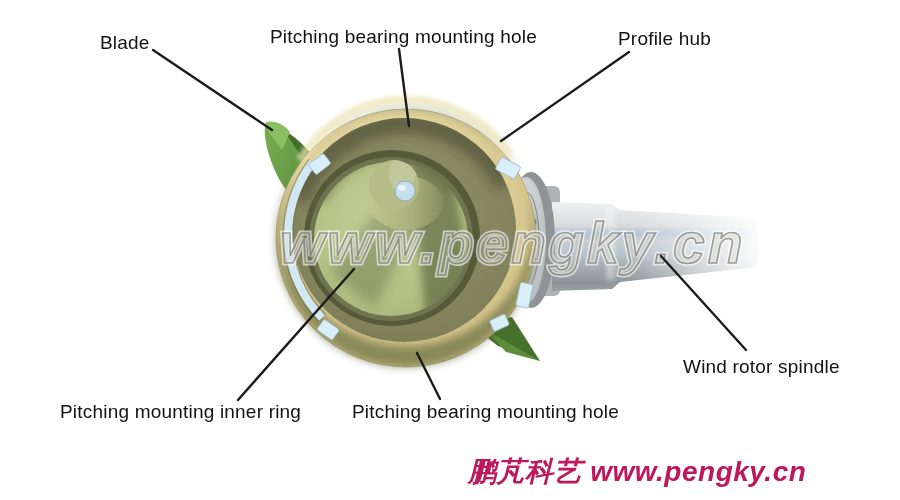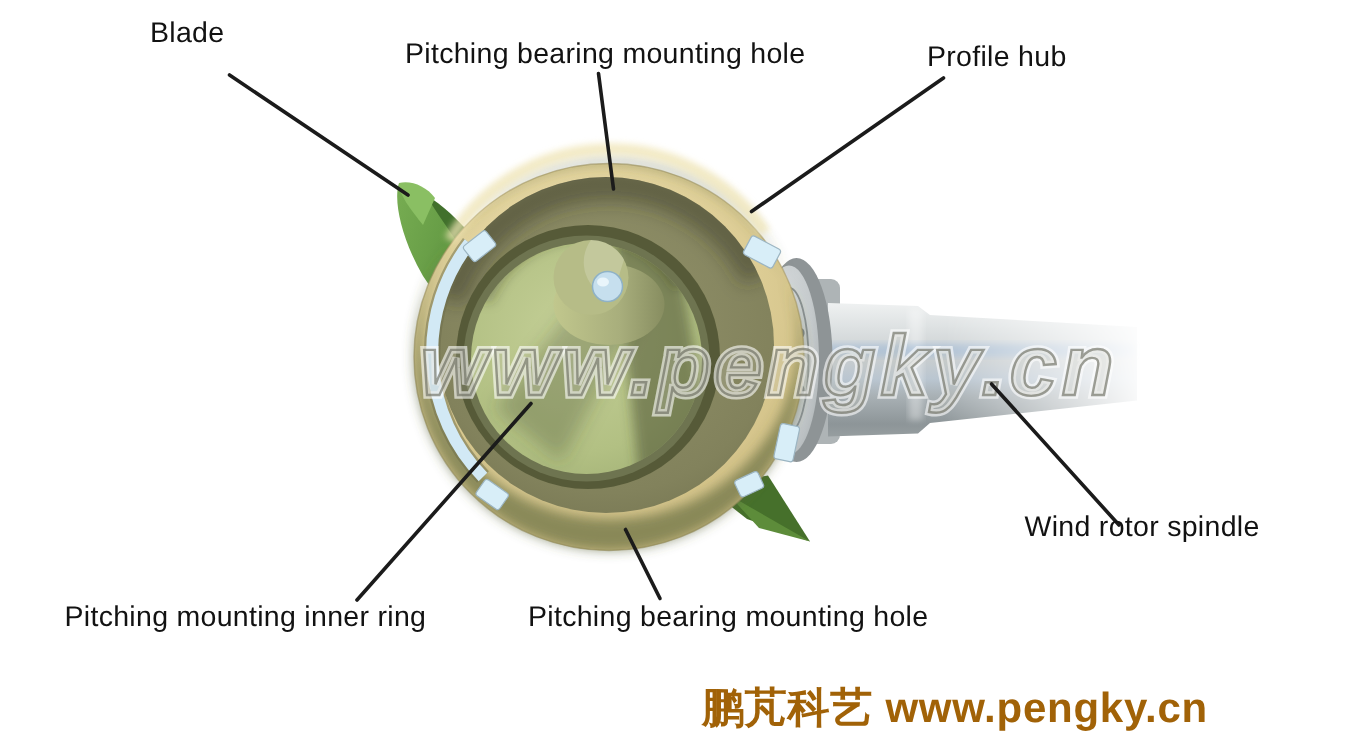--- a/index.html
+++ b/index.html
@@ -7,22 +7,22 @@
     position:relative;width:900px;height:500px;background:#ffffff;
     font-family:"Liberation Sans",sans-serif;overflow:hidden;
   }
   #art{position:absolute;left:0;top:0;}
   .lbl{
     position:absolute;font-size:19px;line-height:20px;color:#121212;
     white-space:nowrap;letter-spacing:0.2px;
   }
   .footer{
     position:absolute;left:468px;top:453px;
-    font-size:28px;font-weight:bold;
-    color:#a16207;white-space:nowrap;letter-spacing:0.5px;
+    font-size:28px;font-weight:bold;font-style:italic;
+    color:#be185d;white-space:nowrap;letter-spacing:0.5px;
   }
   .wm-text{
     font-family:"Liberation Sans",sans-serif;
     font-size:57px;font-weight:bold;font-style:italic;letter-spacing:3px;
   }
 </style>
 </head>
 <body>
 
 <div id="stage">
@@ -163,27 +163,27 @@
     <g stroke="#1b1b1b" stroke-width="2.4" stroke-linecap="round">
       <line x1="153" y1="50" x2="272" y2="130"></line>
       <line x1="399" y1="49" x2="409" y2="126"></line>
       <line x1="629" y1="52" x2="501" y2="141"></line>
       <line x1="746" y1="350" x2="661" y2="256"></line>
       <line x1="238" y1="400" x2="354" y2="269"></line>
       <line x1="440" y1="399" x2="417" y2="353"></line>
     </g>
   </svg>
 
-  <div class="lbl" style="left:100px;top:13px;">Blade</div>
+  <div class="lbl" style="left:100px;top:33px;">Blade</div>
 
   <div class="lbl" style="left:270px;top:27px;">Pitching bearing mounting hole</div>
 
   <div class="lbl" style="left:618px;top:29px;">Profile hub</div>
 
-  <div class="lbl" style="left:683px;top:342px;">Wind rotor spindle</div>
+  <div class="lbl" style="left:683px;top:357px;">Wind rotor spindle</div>
 
-  <div class="lbl" style="left:43px;top:402px;text-align:right;">Pitching mounting inner ring</div>
+  <div class="lbl" style="left:60px;top:402px;text-align:right;">Pitching mounting inner ring</div>
 
   <div class="lbl" style="left:352px;top:402px;">Pitching bearing mounting hole</div>
 
   <div class="footer">鹏芃科艺 www.pengky.cn</div>
 
 </div>
 
 </body></html>

